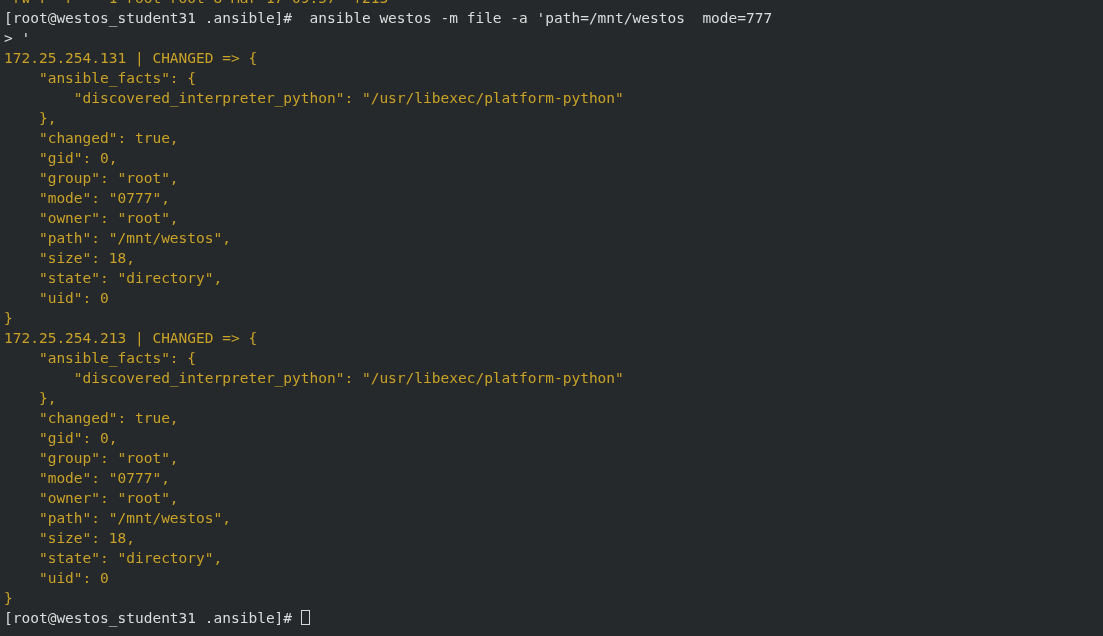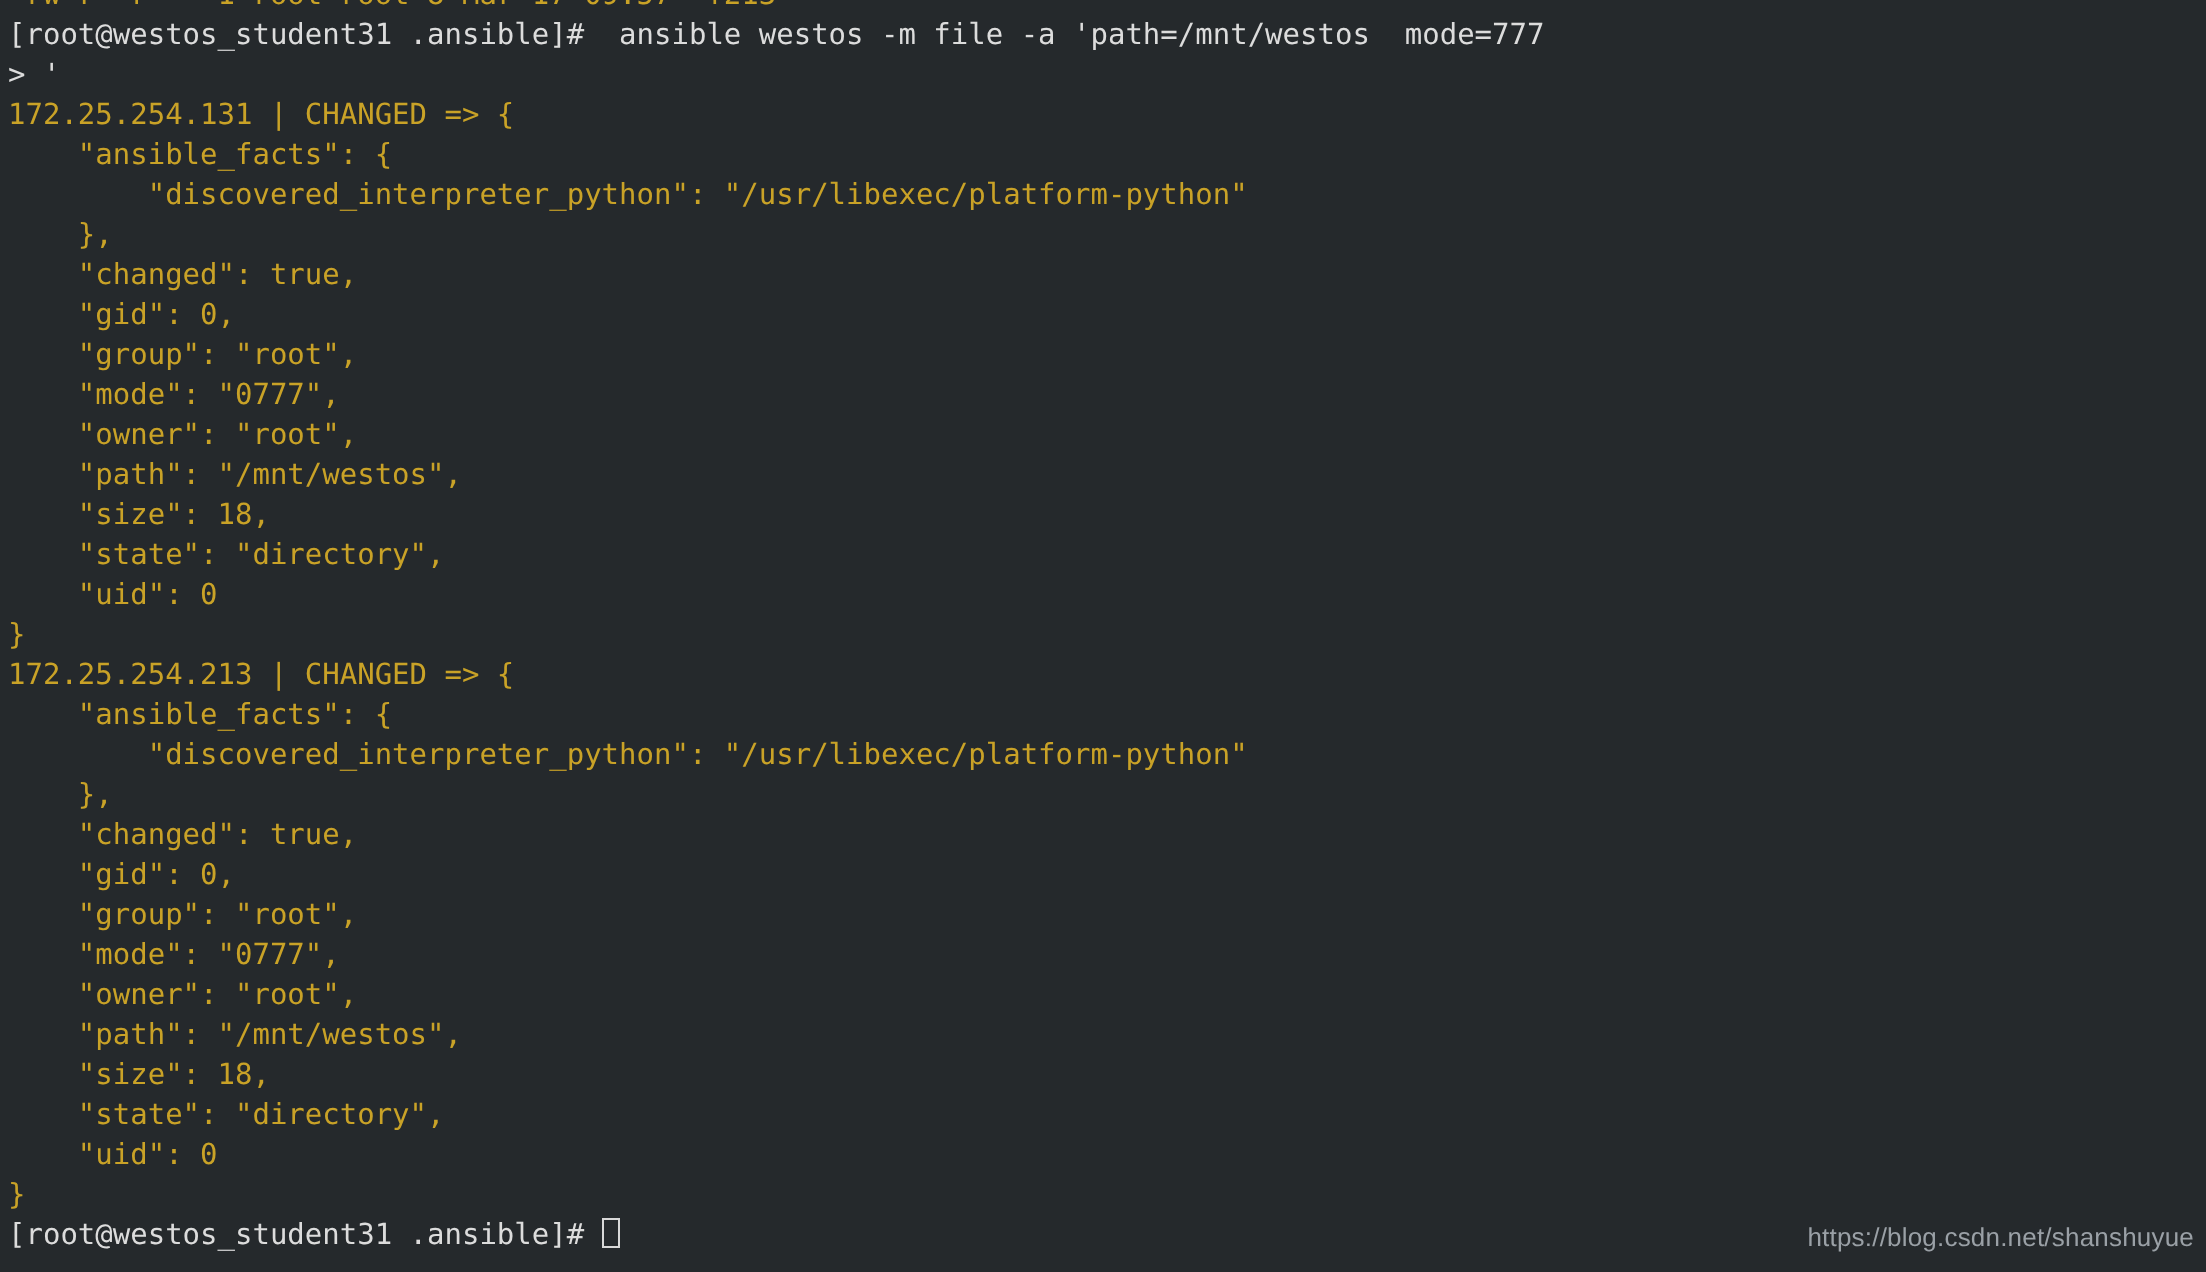--- a/index.html
+++ b/index.html
@@ -109,15 +109,14 @@
     <div class="line">    "path": "/mnt/westos",</div>
     <div class="line">    "size": 18,</div>
     <div class="line">    "state": "directory",</div>
     <div class="line">    "uid": 0</div>
     <div class="line">}</div>
 
     <div class="line"><span class="c-white">[root@westos_student31 .ansible]# </span><span class="cursor"></span></div>
 
   </div>
 
-  <div class="watermark">https://blog.csdn.net/shanshuyue</div>
 
 </div>
 
 </body></html>

